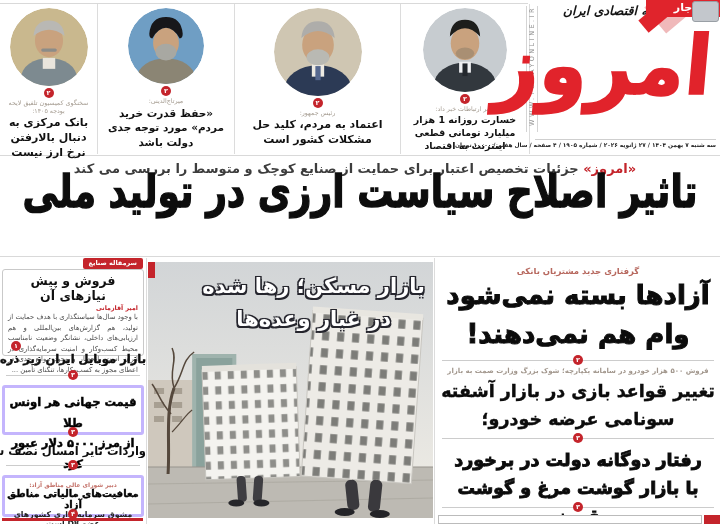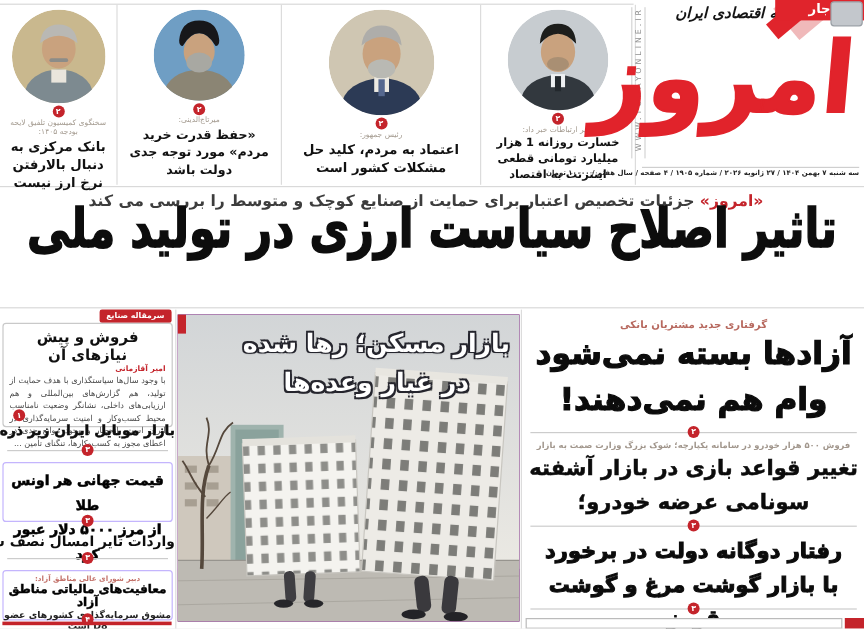--- a/index.html
+++ b/index.html
@@ -82,29 +82,29 @@
   .edit-box .et { text-align:center; font-size:12.5px; font-weight:bold; color:#101010; }
   .edit-box .by { font-size:6.3px; color:#c4242b; font-weight:bold; margin:1px 0; }
   .edit-box .bd { font-size:6.8px; color:#4a4a4a; text-align:justify; line-height:1.55; }
   .edit-box .badge { position:absolute; left:8px; bottom:4px; }
 
   .lc-title { position:absolute; right:0; left:0; text-align:center;
     font-weight:bold; color:#0e0e0e; white-space:nowrap; overflow:hidden; }
   .rule { position:absolute; left:6px; right:6px; height:1px; background:#cccccc; }
   .rule .badge { position:absolute; left:50%; top:-5px; transform:translateX(-50%); }
 
-  .lc-box { position:absolute; right:2px; left:2px; border:1px solid #c4b5fd;
+  .lc-box { position:absolute; right:2px; left:2px; border:3px solid #c4b5fd;
     border-radius:3px; background:#fff; text-align:center; }
   .lc-box .badge { position:absolute; left:50%; bottom:-5px; transform:translateX(-50%); }
   .lc-box .cap { font-size:6px; color:#c4736b; font-weight:bold; margin-top:3px; }
 
   .bottom-redbar { position:absolute; left:2px; width:141px; top:260px; height:3px; background:#c4242b; }
 
   
-  .photo { position:absolute; inset:0; overflow:hidden; background:#701a75; }
+  .photo { position:absolute; inset:0; overflow:hidden; background:#000000; }
   .photo svg { display:block; width:100%; height:100%; }
   .photo-credit { position:absolute; left:0; top:0; width:7px; height:16px; background:#c4242b; }
   .overlay-title { position:absolute; top:8px; right:8px; text-align:center;
     font-size:21px; font-weight:900; color:#ffffff; line-height:1.55;
     text-shadow:0 0 2px #26262e, 1.5px 1.5px 0 #26262e, -1.5px -1.5px 0 #26262e,
                 1.5px -1.5px 0 #26262e, -1.5px 1.5px 0 #26262e; }
   .overlay-title span { display:block; }
 
   
   .rc-kicker { position:absolute; right:0; left:0; text-align:center; font-weight:bold; }

